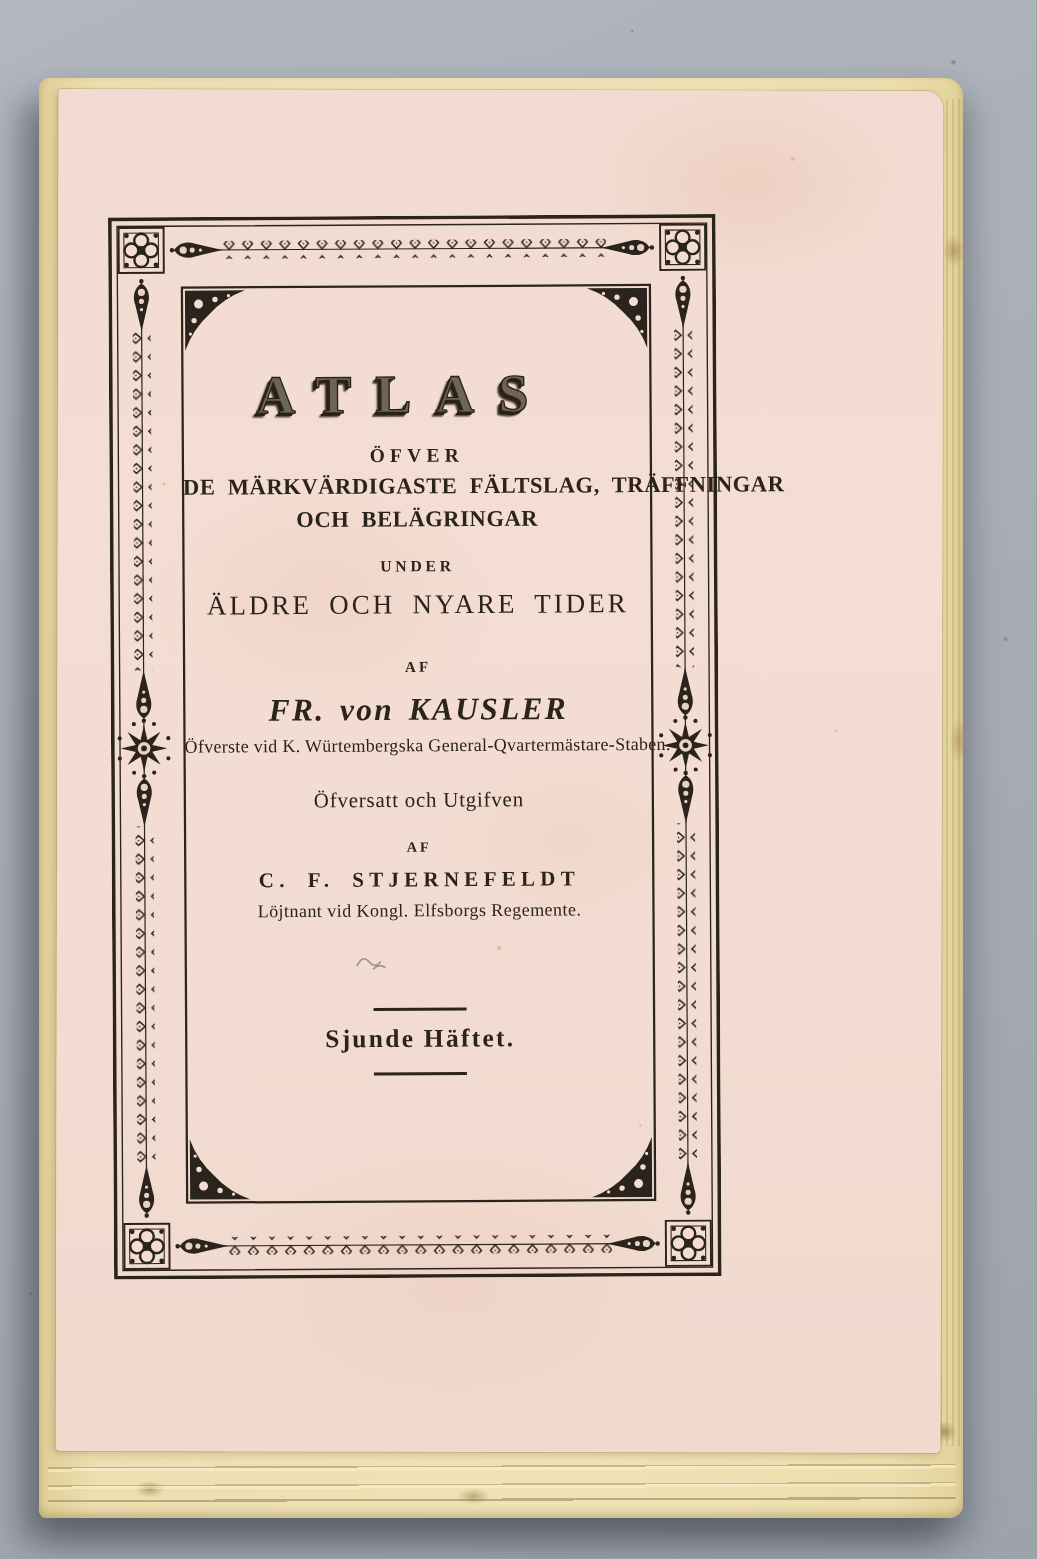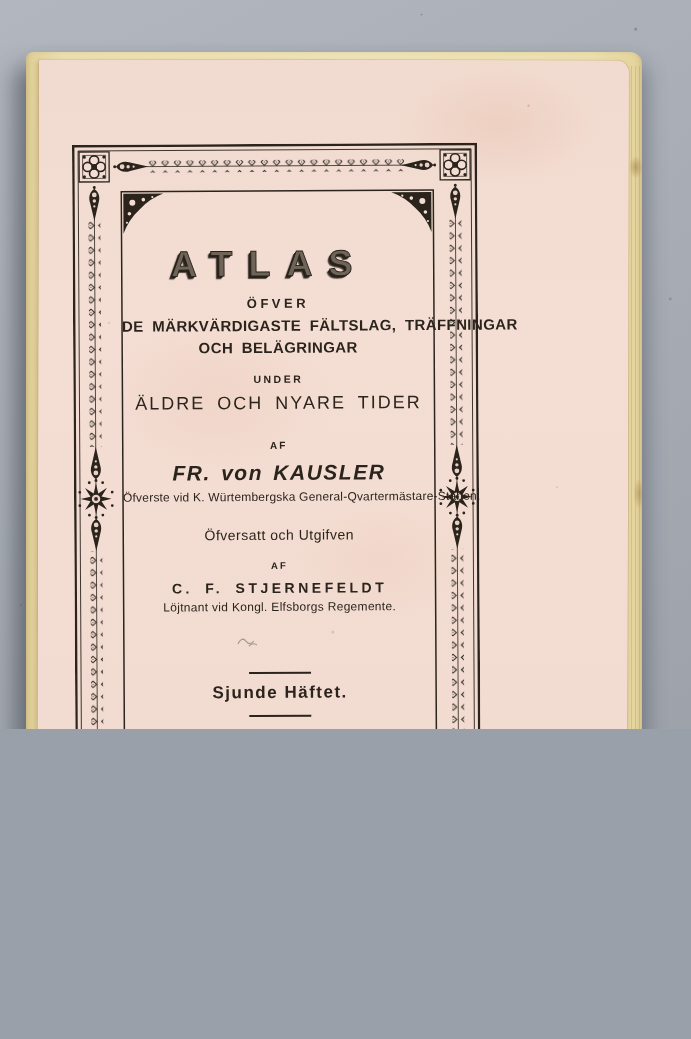--- a/index.html
+++ b/index.html
@@ -1,26 +1,26 @@
 <!DOCTYPE html>
 <html><head>
 <meta charset="utf-8">
 <style>
   html,body { margin:0; padding:0; background:#9aa0a9; }
   * { box-sizing:border-box; }
 
   .scene {
-    position:relative; width:691px; height:729px; overflow:hidden;
+    position:relative; width:691px; height:1039px; overflow:hidden;
     background:
       radial-gradient(3px 3px at 92% 4%, rgba(70,75,85,.55), transparent 70%),
       radial-gradient(2px 2px at 61% 2%, rgba(70,75,85,.45), transparent 70%),
       radial-gradient(3px 3px at 97% 41%, rgba(70,75,85,.4), transparent 70%),
       radial-gradient(2px 2px at 3% 83%, rgba(70,75,85,.4), transparent 70%),
       linear-gradient(155deg, #b2b6be 0%, #a9aeb6 45%, #a2a7b0 75%, #9da2ab 100%);
-    font-family:Liberation Sans, sans-serif;
+    font-family:Liberation Serif, serif;
   }
 
   
   .book {
     position:absolute; left:26px; top:52px; width:616px; height:960px;
   }
   .under-stack {
     position:absolute; inset:0;
     border-radius:7px 12px 9px 5px;
     background:

